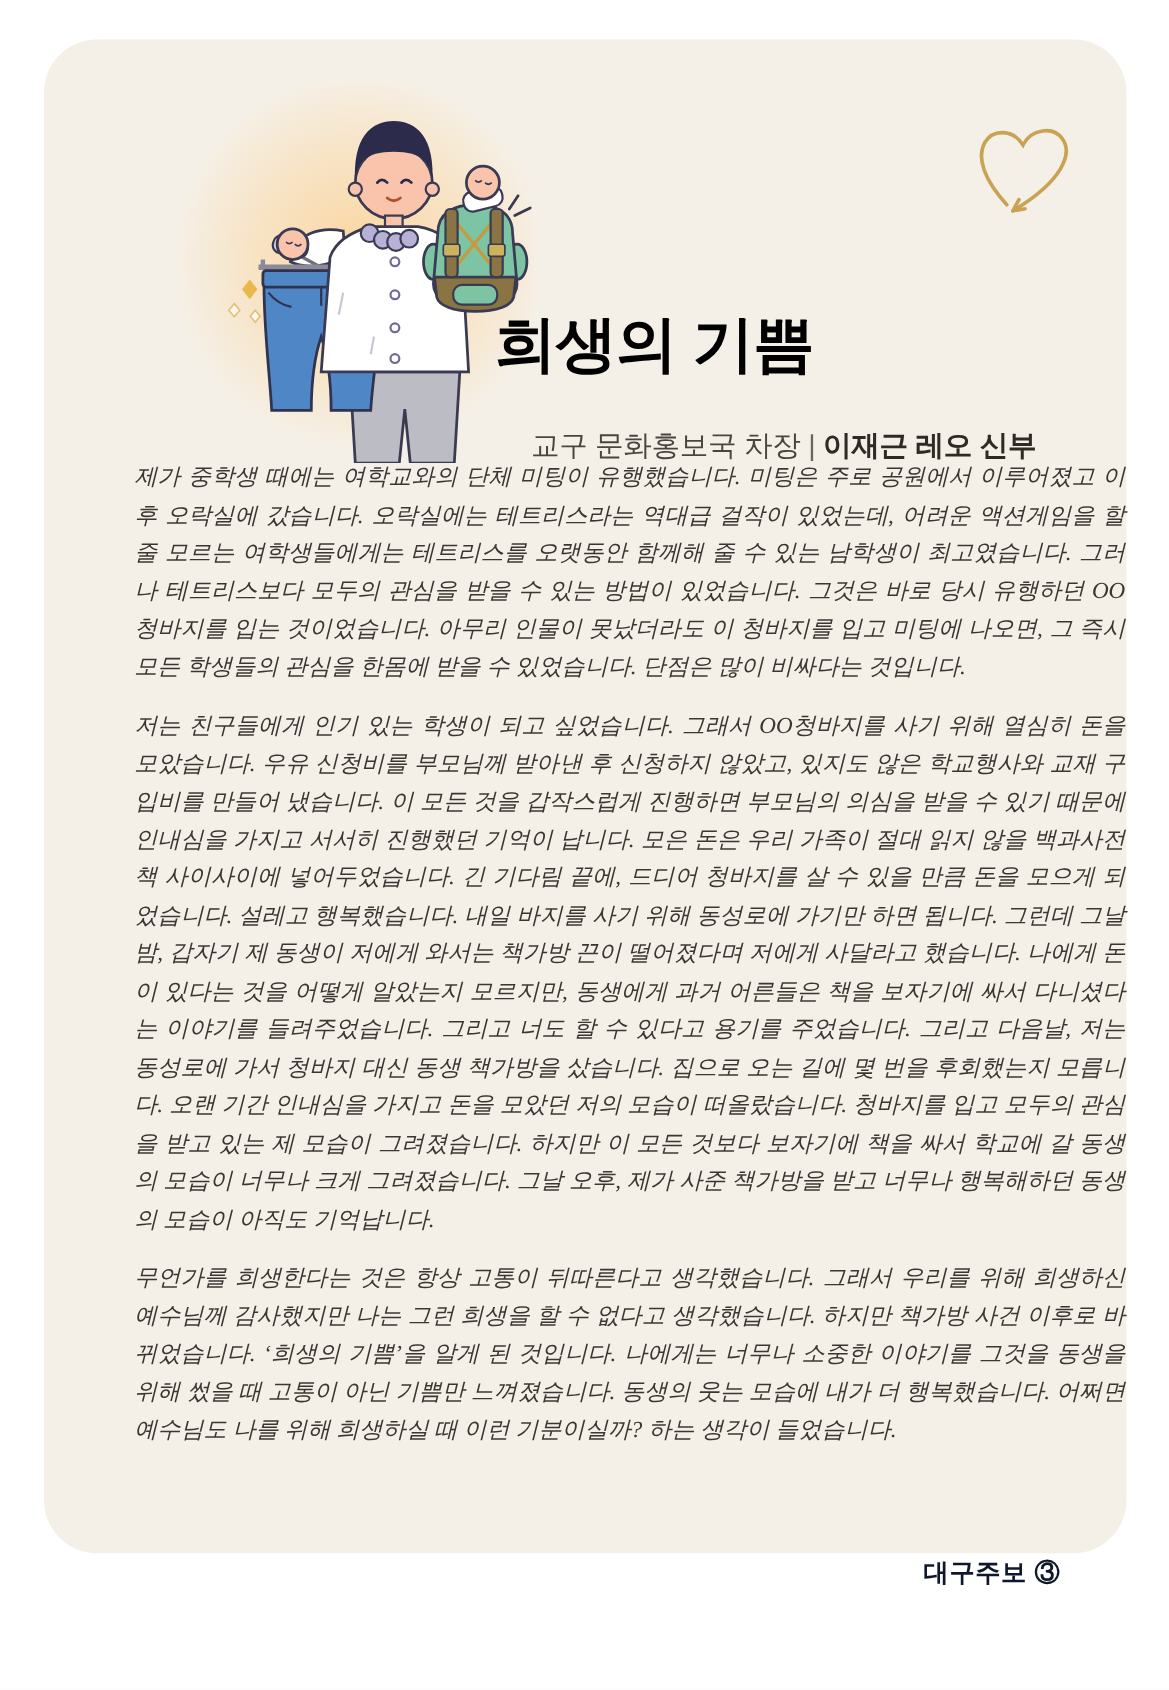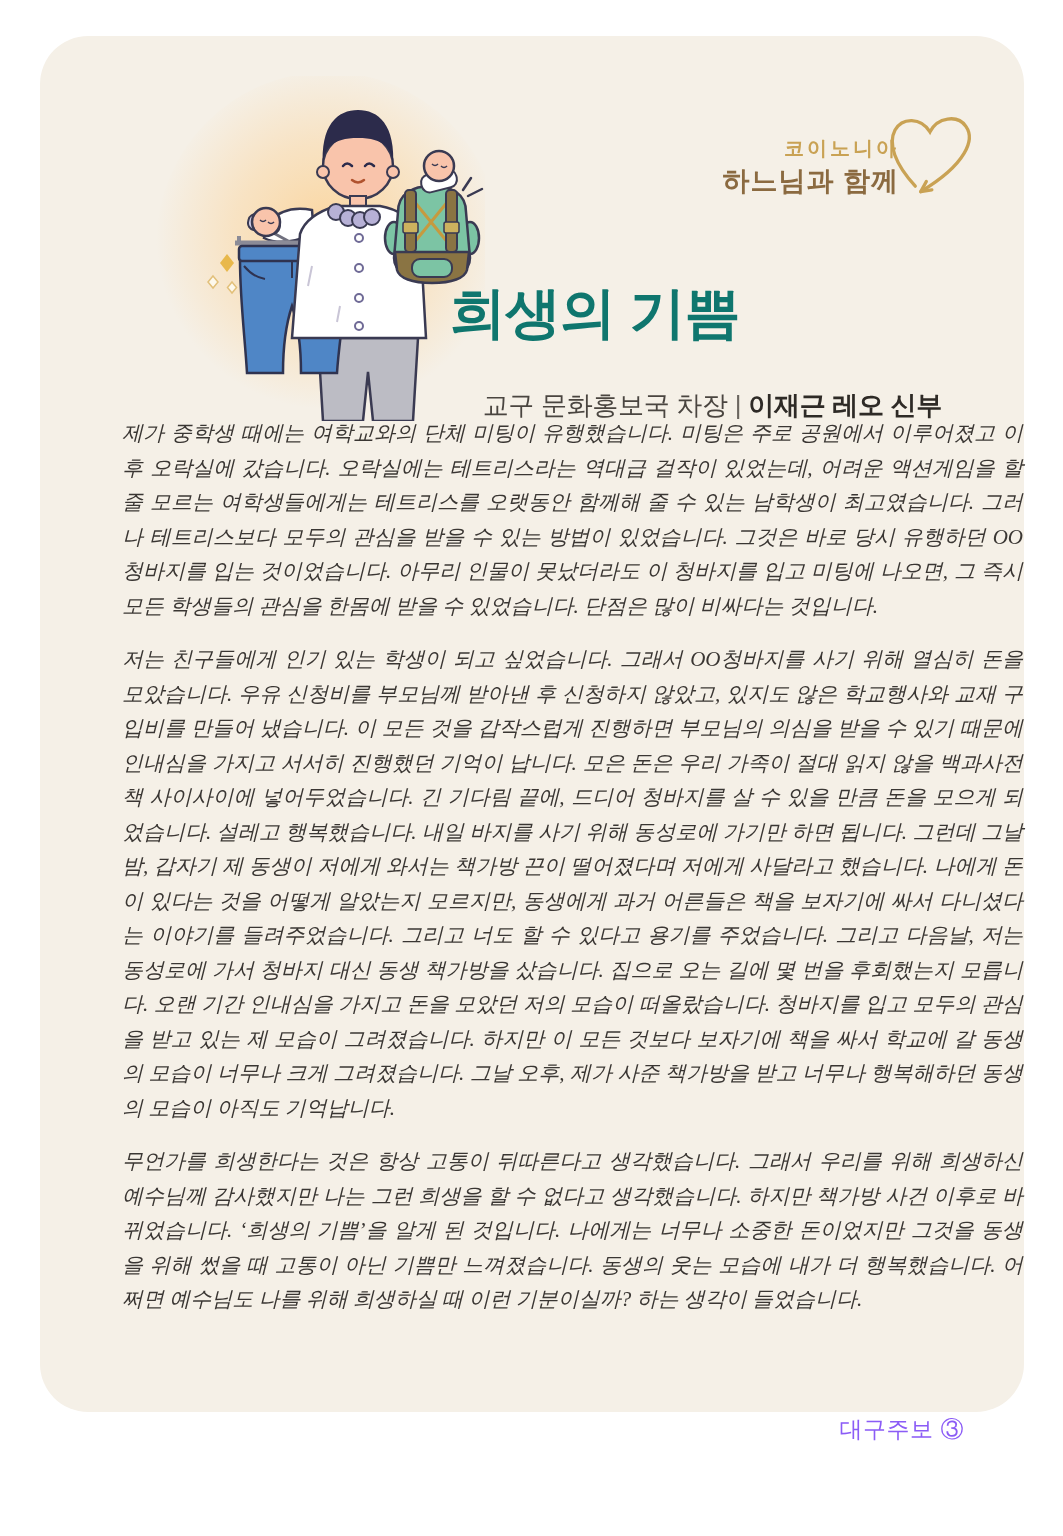--- a/index.html
+++ b/index.html
@@ -26,21 +26,21 @@
     color: #c9a254; font-size: 20px; font-weight: 700; letter-spacing: 3px;
     font-family: "Liberation Sans", sans-serif;
   }
   .koi-main {
     color: #8b6a40; font-size: 27px; font-weight: 800; letter-spacing: 1px;
     margin-top: 4px;
   }
   .heart { position: absolute; top: 66px; right: 48px; width: 92px; height: 102px; }
   .title {
     position: absolute; left: 410px; top: 240px; margin: 0;
-    color: #0f766e; font-size: 56px; font-weight: 900; letter-spacing: -1px;
+    color: #000000; font-size: 56px; font-weight: 900; letter-spacing: -1px;
     font-family: "Liberation Sans", sans-serif;
   }
   .byline {
     position: absolute; top: 352px; right: 82px;
     font-size: 26px; color: #4a4540; letter-spacing: -0.3px;
   }
   .byline .divider { margin: 0 7px; color: #6a655f; }
   .byline .name { font-weight: 800; color: #2e2a26; }
   .article {
     position: absolute; left: 82px; top: 380px; width: 901px;
@@ -54,21 +54,21 @@
   .seal {
     display: inline-block; width: 22px; height: 22px;
     background: #bf9430; color: #6e5412; border-radius: 3px;
     font-family: "Liberation Sans", sans-serif;
     font-size: 9px; font-weight: 700; line-height: 11px;
     text-align: center; vertical-align: -4px; margin-left: 6px;
   }
   .seal span { display: block; }
   .footer {
     position: absolute; top: 1414px; right: 99px;
-    color: #8b5cf6; font-size: 23px; font-weight: 400; letter-spacing: 0.5px; padding-left: 48px;
+    color: #0f172a; font-size: 23px; font-weight: 700; letter-spacing: 0.5px; padding-left: 48px;
   }
 </style>
 </head>
 <body>
 
 <div class="page">
   <div class="card">
 
     <svg class="illustration" viewBox="0 0 345 345" aria-hidden="true">
       <defs>
@@ -152,37 +152,33 @@
         <rect x="281" y="96" width="36" height="18" rx="8" fill="#ffffff" stroke="#3a3a52" stroke-width="2" transform="rotate(-14 299 105)"></rect>
         <circle cx="299" cy="90" r="15" fill="#f9c4ab" stroke="#3a3a52" stroke-width="2.5"></circle>
         <path d="M292 88 q3 3 6 0 M301 90 q3 3 6 0" fill="none" stroke="#3a3a52" stroke-width="1.5"></path>
       </g>
 
       <g>
         <path d="M323 114 l8 -12 M328 120 l14 -7" fill="none" stroke="#3a3a52" stroke-width="2.5" stroke-linecap="round"></path>
       </g>
     </svg>
 
-    <div class="koinonia">
-      <div class="koi-small">코이노니아</div>
-      <div class="koi-main">하느님과 함께</div>
-    </div>
 
     <svg class="heart" viewBox="0 0 100 104" aria-hidden="true">
       <path d="M34 88 C12 64 4 42 12 27 C20 13 40 13 50 29 C58 13 80 10 89 23 C99 37 90 64 40 94" fill="none" stroke="#c9a254" stroke-width="3.6" stroke-linecap="round"></path>
       <path d="M40 94 L52 92 M40 94 L46 83" fill="none" stroke="#c9a254" stroke-width="3.6" stroke-linecap="round"></path>
     </svg>
 
     <h1 class="title">희생의 기쁨</h1>
 
     <div class="byline">
       <span>교구 문화홍보국 차장</span><span class="divider">|</span><span class="name">이재근 레오 신부</span>
     </div>
 
     <div class="article">
       <p>제가 중학생 때에는 여학교와의 단체 미팅이 유행했습니다. 미팅은 주로 공원에서 이루어졌고 이후 오락실에 갔습니다. 오락실에는 테트리스라는 역대급 걸작이 있었는데, 어려운 액션게임을 할 줄 모르는 여학생들에게는 테트리스를 오랫동안 함께해 줄 수 있는 남학생이 최고였습니다. 그러나 테트리스보다 모두의 관심을 받을 수 있는 방법이 있었습니다. 그것은 바로 당시 유행하던 OO청바지를 입는 것이었습니다. 아무리 인물이 못났더라도 이 청바지를 입고 미팅에 나오면, 그 즉시 모든 학생들의 관심을 한몸에 받을 수 있었습니다. 단점은 많이 비싸다는 것입니다.</p>
       <p>저는 친구들에게 인기 있는 학생이 되고 싶었습니다. 그래서 OO청바지를 사기 위해 열심히 돈을 모았습니다. 우유 신청비를 부모님께 받아낸 후 신청하지 않았고, 있지도 않은 학교행사와 교재 구입비를 만들어 냈습니다. 이 모든 것을 갑작스럽게 진행하면 부모님의 의심을 받을 수 있기 때문에 인내심을 가지고 서서히 진행했던 기억이 납니다. 모은 돈은 우리 가족이 절대 읽지 않을 백과사전 책 사이사이에 넣어두었습니다. 긴 기다림 끝에, 드디어 청바지를 살 수 있을 만큼 돈을 모으게 되었습니다. 설레고 행복했습니다. 내일 바지를 사기 위해 동성로에 가기만 하면 됩니다. 그런데 그날 밤, 갑자기 제 동생이 저에게 와서는 책가방 끈이 떨어졌다며 저에게 사달라고 했습니다. 나에게 돈이 있다는 것을 어떻게 알았는지 모르지만, 동생에게 과거 어른들은 책을 보자기에 싸서 다니셨다는 이야기를 들려주었습니다. 그리고 너도 할 수 있다고 용기를 주었습니다. 그리고 다음날, 저는 동성로에 가서 청바지 대신 동생 책가방을 샀습니다. 집으로 오는 길에 몇 번을 후회했는지 모릅니다. 오랜 기간 인내심을 가지고 돈을 모았던 저의 모습이 떠올랐습니다. 청바지를 입고 모두의 관심을 받고 있는 제 모습이 그려졌습니다. 하지만 이 모든 것보다 보자기에 책을 싸서 학교에 갈 동생의 모습이 너무나 크게 그려졌습니다. 그날 오후, 제가 사준 책가방을 받고 너무나 행복해하던 동생의 모습이 아직도 기억납니다.</p>
-      <p>무언가를 희생한다는 것은 항상 고통이 뒤따른다고 생각했습니다. 그래서 우리를 위해 희생하신 예수님께 감사했지만 나는 그런 희생을 할 수 없다고 생각했습니다. 하지만 책가방 사건 이후로 바뀌었습니다. ‘희생의 기쁨’을 알게 된 것입니다. 나에게는 너무나 소중한 돈이었지만 그것을 동생을 위해 썼을 때 고통이 아닌 기쁨만 느껴졌습니다. 동생의 웃는 모습에 내가 더 행복했습니다. 어쩌면 예수님도 나를 위해 희생하실 때 이런 기분이실까? 하는 생각이 들었습니다.</p>
+      <p>무언가를 희생한다는 것은 항상 고통이 뒤따른다고 생각했습니다. 그래서 우리를 위해 희생하신 예수님께 감사했지만 나는 그런 희생을 할 수 없다고 생각했습니다. 하지만 책가방 사건 이후로 바뀌었습니다. ‘희생의 기쁨’을 알게 된 것입니다. 나에게는 너무나 소중한 이야기를 그것을 동생을 위해 썼을 때 고통이 아닌 기쁨만 느껴졌습니다. 동생의 웃는 모습에 내가 더 행복했습니다. 어쩌면 예수님도 나를 위해 희생하실 때 이런 기분이실까? 하는 생각이 들었습니다.</p>
     </div>
   </div>
 
   <div class="footer">대구주보 ③</div>
 </div>
 
 </body></html>

